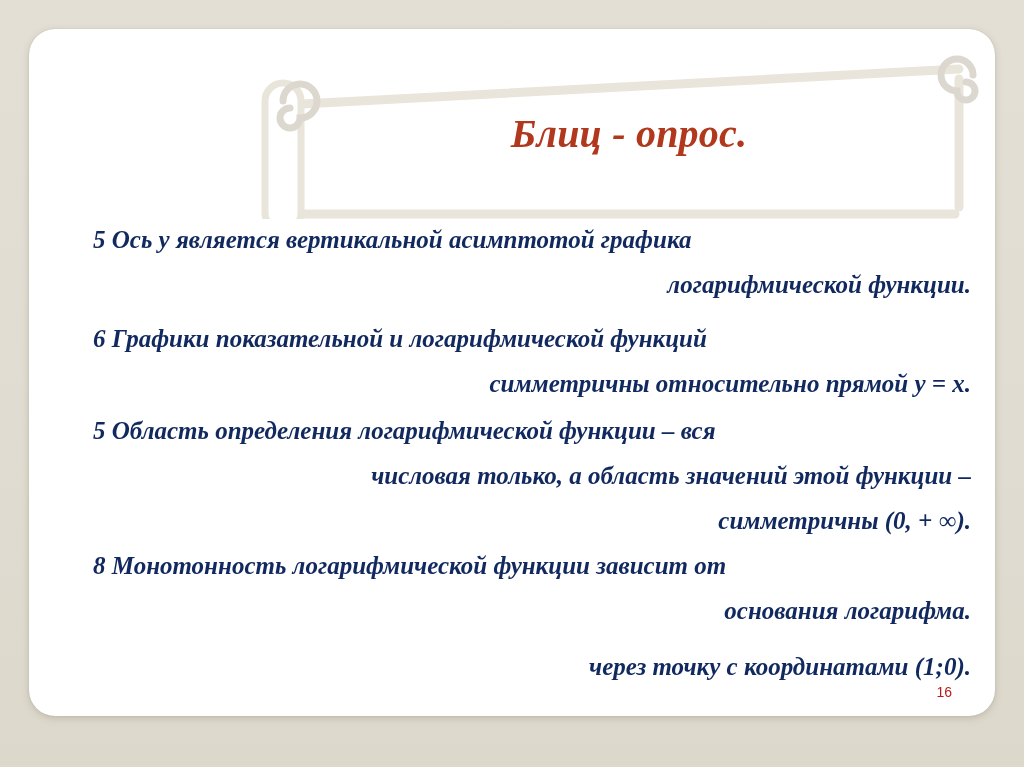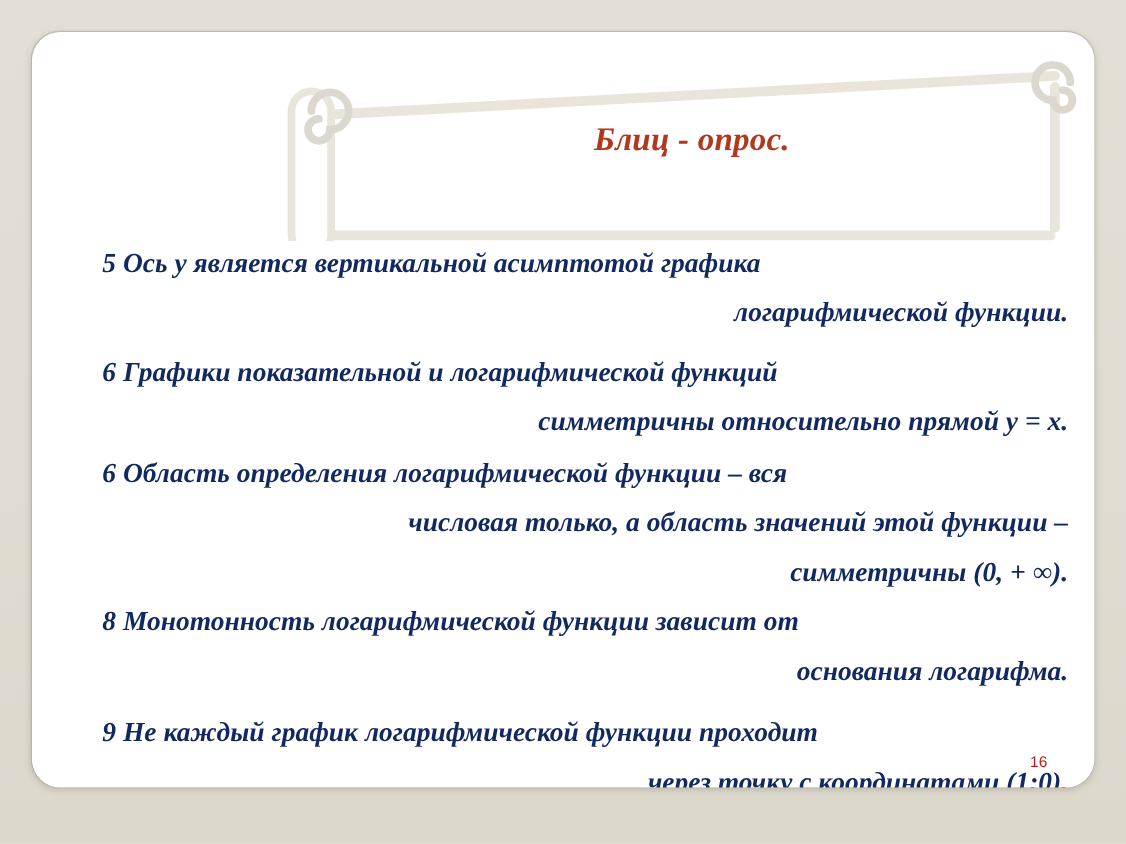--- a/index.html
+++ b/index.html
@@ -62,21 +62,21 @@
   .title-block {
     position: absolute;
     left: 270px;
     top: 78px;
     width: 660px;
     text-align: center;
     color: #b1381d;
     font-family: "Liberation Serif", "DejaVu Serif", serif;
     font-weight: bold;
     font-style: italic;
-    font-size: 30px;
+    font-size: 40px;
     line-height: 1.33;
     letter-spacing: 0.2px;
   }
   .title-line { display: block; white-space: nowrap; }
 
   
   .questions {
     position: absolute;
     left: 36px;
     top: 188px;
@@ -155,32 +155,31 @@
         <span class="q-line first">5 Ось у является вертикальной асимптотой графика</span>
         <span class="q-line cont">логарифмической функции.</span>
       </div>
 
       <div class="q-item i6">
         <span class="q-line first">6 Графики показательной и логарифмической функций</span>
         <span class="q-line cont">симметричны относительно прямой у = х.</span>
       </div>
 
       <div class="q-item i7">
-        <span class="q-line first">6 Область определения логарифмической функции – вся</span>
+        <span class="q-line first">5 Область определения логарифмической функции – вся</span>
         <span class="q-line cont">числовая только, а область значений этой функции –</span>
         <span class="q-line cont">симметричны (0, + ∞).</span>
       </div>
 
       <div class="q-item i8">
         <span class="q-line first">8 Монотонность логарифмической функции зависит от</span>
         <span class="q-line cont">основания логарифма.</span>
       </div>
 
       <div class="q-item i9">
-        <span class="q-line first">9 Не каждый график логарифмической функции проходит</span>
         <span class="q-line cont">через точку с координатами (1;0).</span>
       </div>
 
     </div>
 
     <div class="page-number">16</div>
 
   </div>
 </div>
 

